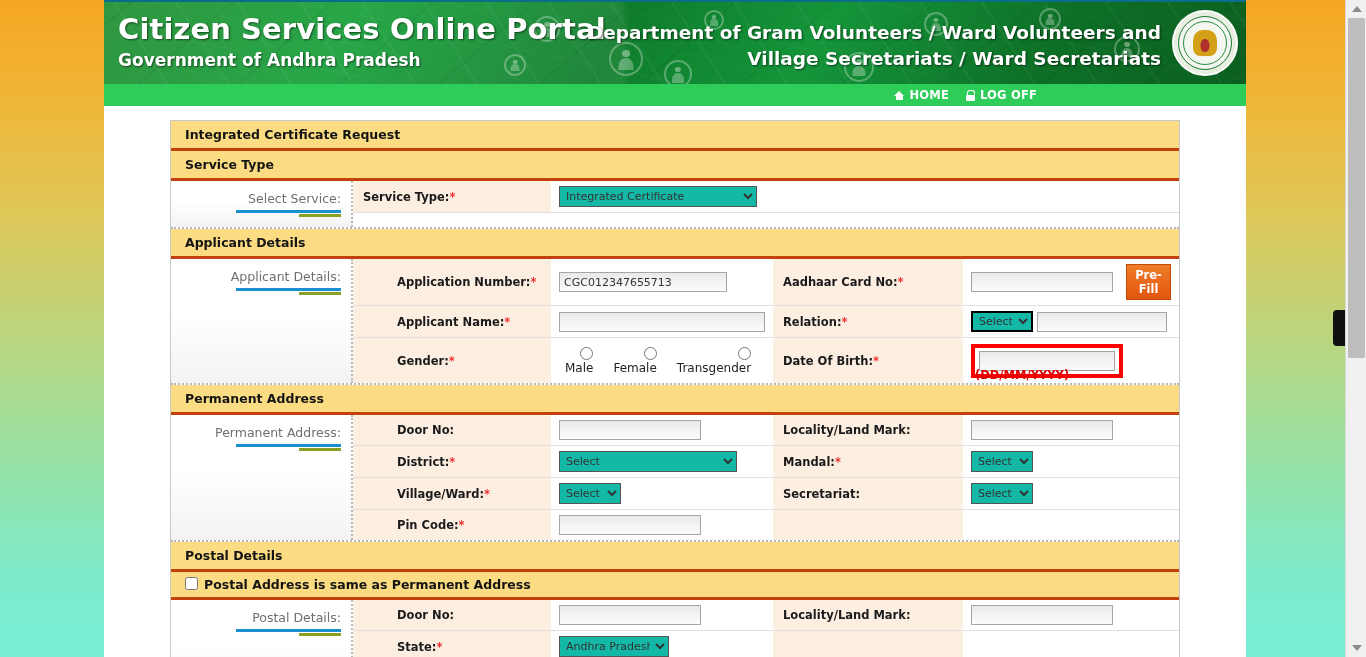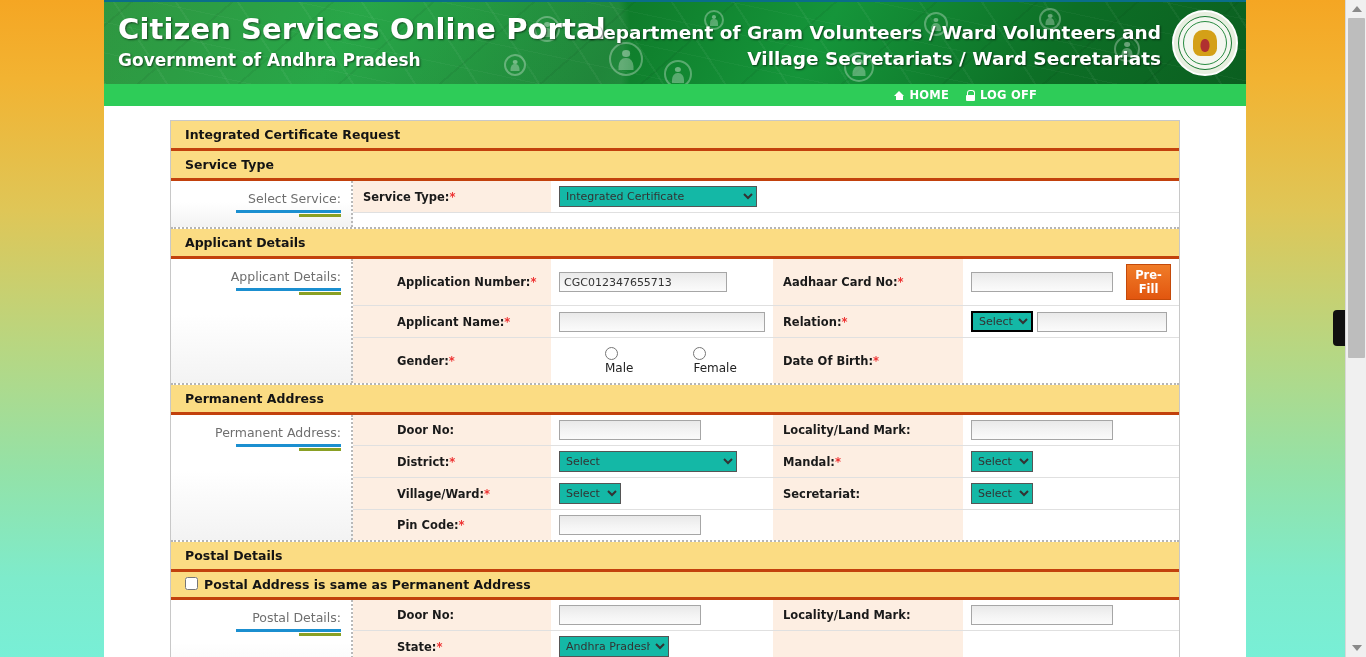--- a/index.html
+++ b/index.html
@@ -112,21 +112,21 @@
   select{
     height:21px; border:1px solid #555; background:#14b8a6;
     font-family:"DejaVu Sans", sans-serif; font-size:11px; color:#333; padding:1px 2px;
   }
   .btn-prefill{
     background:linear-gradient(to bottom,#F07C28 0%,#E2560F 100%);
     border:1px solid #C44A0A; color:#fff; font-weight:bold; font-size:11.5px;
     padding:3px 8px; cursor:pointer; font-family:"DejaVu Sans", sans-serif;
   }
   .radiogrp { display:flex; gap:20px; padding-left:6px; }
-  .radiocol { display:flex; flex-direction:column; align-items:flex-start;margin-left:40px; }
+  .radiocol { display:flex; flex-direction:column; align-items:flex-end; }
   .radiocol input { margin:0 0 1px 0; width:13px; height:13px; }
   .radiocol span { font-size:12px; color:#222; }
 
   .dob-wrap { position:relative; }
   .dob-hl { border:4px solid #FF0000; padding:3px 4px; display:inline-block; background:#fff; }
   .dob-note { color:#E10000; font-weight:bold; font-size:11.5px; margin-top:-4px; position:absolute; left:4px; top:28px; white-space:nowrap; }
 
   
   #scrollbar { position:absolute; right:0; top:0; width:21px; height:657px; background:#F0F0F0; border-left:1px solid #d8d8d8;}
   #scrollbar .arw { width:21px; height:18px; display:flex; align-items:center; justify-content:center; background:#F0F0F0;}
@@ -306,20 +306,28 @@
               <label class="radiocol">
                 <input type="radio" name="gender" style="">
                 <span>Transgender</span>
               </label>
             </div>
           </div>
           <div class="cell-lab w-lab-b">
             <span>Date Of Birth:</span>
                   <span class="req">*</span>
           </div>
+          <div class="cell-val w-val-b">
+            <div class="dob-wrap">
+              <div class="dob-hl">
+                <input type="text" style="width: 136px;" value="">
+              </div>
+              <div class="dob-note">(DD/MM/YYYY)</div>
+            </div>
+          </div>
         </div>
 
       </div>
     </div>
 
     <div class="sect-head">Permanent Address</div>
     <div class="sect-body">
       <div class="side-col">
         <div class="ttl">Permanent Address:</div>
         <div class="bar-blue"></div>

